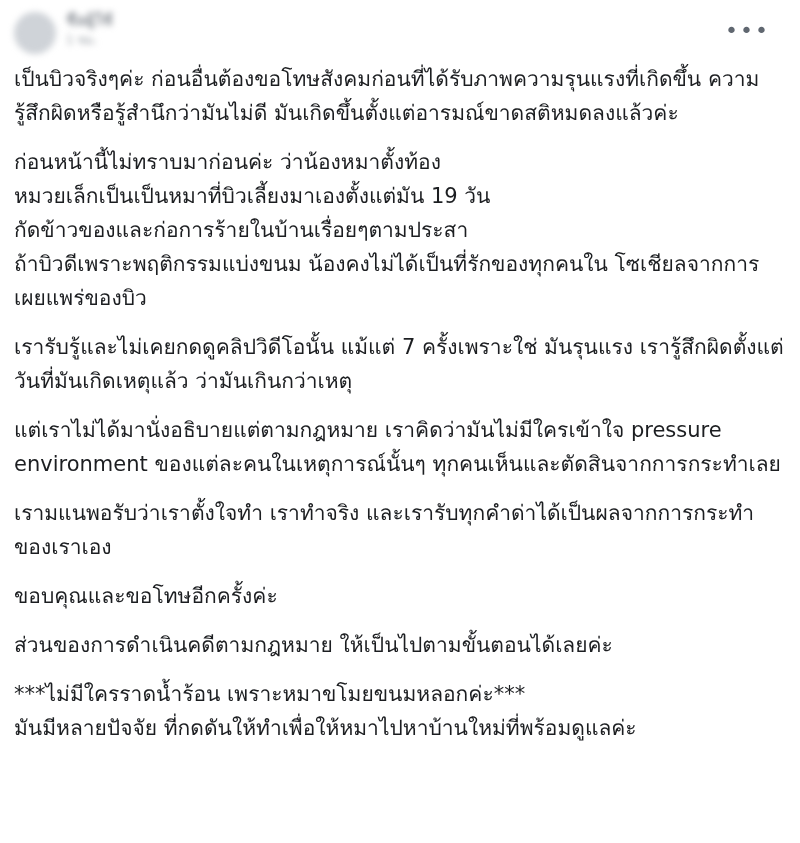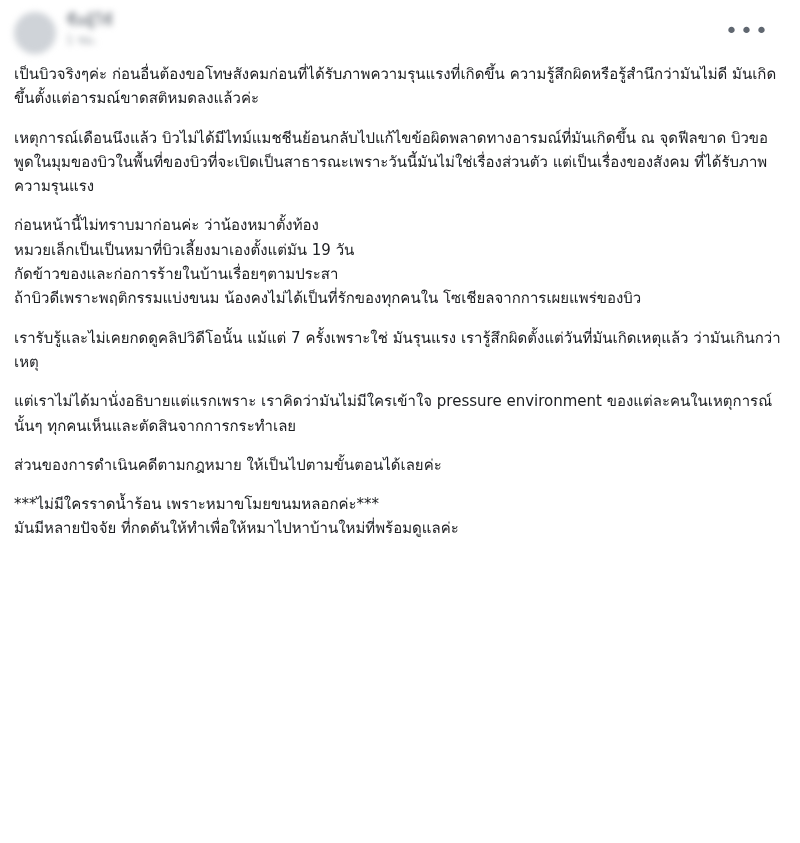--- a/index.html
+++ b/index.html
@@ -78,21 +78,21 @@
     padding: 6px 8px 10px 8px;
     cursor: pointer;
     user-select: none;
     margin-top: 8px;
     margin-right: 8px;
   }
 
   
   .post-body {
     padding: 4px 14px 10px 14px;
-    font-size: 15px;
+    font-size: 21px;
     line-height: 1.62;
     color: #1c1e21;
     word-wrap: break-word;
   }
   .para {
     margin: 0 0 15px 0;
     white-space: pre-line;
   }
   .para:last-child {
     margin-bottom: 14px;
@@ -107,25 +107,26 @@
     <div class="avatar"></div>
     <div class="identity">
       <div class="author-name">ชื่อผู้ใช้</div>
       <div class="meta-line">1 ชม.</div>
     </div>
     <div class="menu-button">•••</div>
   </div>
 
   <div class="post-body">
     <p class="para">เป็นบิวจริงๆค่ะ ก่อนอื่นต้องขอโทษสังคมก่อนที่ได้รับภาพความรุนแรงที่เกิดขึ้น ความรู้สึกผิดหรือรู้สำนึกว่ามันไม่ดี มันเกิดขึ้นตั้งแต่อารมณ์ขาดสติหมดลงแล้วค่ะ</p>
-    <p class="para">เหตุการณ์เดือนนึงแล้ว บิวไม่ได้มีไทม์แมชชีนย้อนกลับไปแก้ไขข้อผิดพลาดทางอารมณ์ที่มันเกิดขึ้น ณ จุดฟีลขาด บิวขอพูดในมุมของบิวในพื้นที่ของบิวที่จะเปิดเป็นสาธารณะเพราะวันนี้มันไม่ใช่เรื่องส่วนตัว แต่เป็นเรื่องของสังคม ที่ได้รับภาพความรุนแรง</p>
     <p class="para">ก่อนหน้านี้ไม่ทราบมาก่อนค่ะ ว่าน้องหมาตั้งท้อง
 หมวยเล็กเป็นเป็นหมาที่บิวเลี้ยงมาเองตั้งแต่มัน 19 วัน
 กัดข้าวของและก่อการร้ายในบ้านเรื่อยๆตามประสา
 ถ้าบิวดีเพราะพฤติกรรมแบ่งขนม น้องคงไม่ได้เป็นที่รักของทุกคนใน โซเชียลจากการเผยแพร่ของบิว</p>
     <p class="para">เรารับรู้และไม่เคยกดดูคลิปวิดีโอนั้น แม้แต่ 7 ครั้งเพราะใช่ มันรุนแรง เรารู้สึกผิดตั้งแต่วันที่มันเกิดเหตุแล้ว ว่ามันเกินกว่าเหตุ</p>
-    <p class="para">แต่เราไม่ได้มานั่งอธิบายแต่แรกเพราะ เราคิดว่ามันไม่มีใครเข้าใจ pressure environment ของแต่ละคนในเหตุการณ์นั้นๆ ทุกคนเห็นและตัดสินจากการกระทำเลย</p>
+    <p class="para">แต่เราไม่ได้มานั่งอธิบายแต่ตามกฎหมาย เราคิดว่ามันไม่มีใครเข้าใจ pressure environment ของแต่ละคนในเหตุการณ์นั้นๆ ทุกคนเห็นและตัดสินจากการกระทำเลย</p>
+    <p class="para">เรามแนพอรับว่าเราตั้งใจทำ เราทำจริง และเรารับทุกคำด่าได้เป็นผลจากการกระทำของเราเอง</p>
+    <p class="para">ขอบคุณและขอโทษอีกครั้งค่ะ</p>
     <p class="para">ส่วนของการดำเนินคดีตามกฎหมาย ให้เป็นไปตามขั้นตอนได้เลยค่ะ</p>
     <p class="para">***ไม่มีใครราดน้ำร้อน เพราะหมาขโมยขนมหลอกค่ะ***
 มันมีหลายปัจจัย ที่กดดันให้ทำเพื่อให้หมาไปหาบ้านใหม่ที่พร้อมดูแลค่ะ</p>
   </div>
 
 </div>
 
 </body></html>

